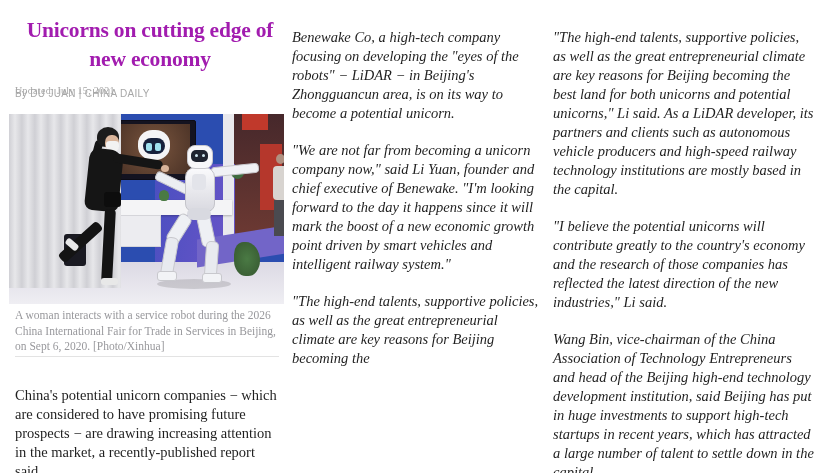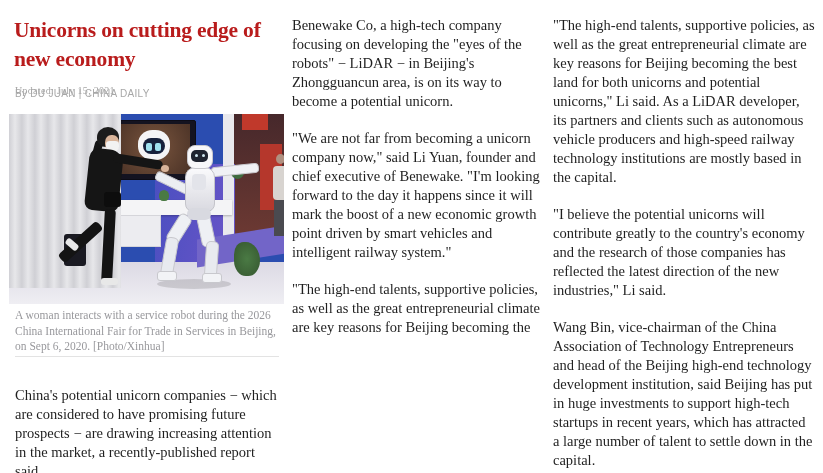--- a/index.html
+++ b/index.html
@@ -5,37 +5,37 @@
   html,body{margin:0;padding:0;}
   body{
     width:823px;height:473px;background:#ffffff;overflow:hidden;position:relative;
     font-family:"Liberation Serif",serif;color:#1f1f1f;
   }
 
   
   .headline{
     position:absolute;left:14px;top:2px;width:272px;
     font-family:"Liberation Serif",serif;font-weight:bold;
-    font-size:21.5px;line-height:1.35;color:#b91c1c;letter-spacing:-0.2px;
+    font-size:21.5px;line-height:1.35;color:#a21caf;letter-spacing:-0.2px;text-align:center;
   }
   .byline{
     position:absolute;left:15px;top:88px;width:260px;
     font-family:"Liberation Sans",sans-serif;font-size:10px;color:#a7a7a7;letter-spacing:.3px;
   }
   .updated{
     position:absolute;left:15px;top:85px;width:260px;
     font-family:Liberation Serif, serif;font-size:10px;color:#a7a7a7;letter-spacing:.3px;
   }
   .caption{
     position:absolute;left:15px;top:308px;width:264px;
     font-size:11.5px;line-height:1.35;color:#98989c;
   }
   .divider{position:absolute;left:15px;top:356px;width:264px;border-top:1px solid #e3e3e3;}
   .bodytext{font-size:14.5px;line-height:19px;color:#1f1f1f;}
-  .bodytext p{margin:4px 0 18px 0;}
+  .bodytext p{margin:16px 0 18px 0;font-style:italic;}
   .left-para{position:absolute;left:15px;top:371px;width:268px;}
 
   
   .col-mid{position:absolute;left:292px;top:12px;width:250px;}
   .col-right{position:absolute;left:553px;top:12px;width:262px;}
 
   
   .photo{position:absolute;left:9px;top:114px;width:275px;height:190px;background:#2b4db0;overflow:hidden;}
   .photo *{position:absolute;}
   .ph-floor{left:0;top:148px;width:275px;height:42px;background:linear-gradient(180deg,#dcd9e4,#efeef3);}

